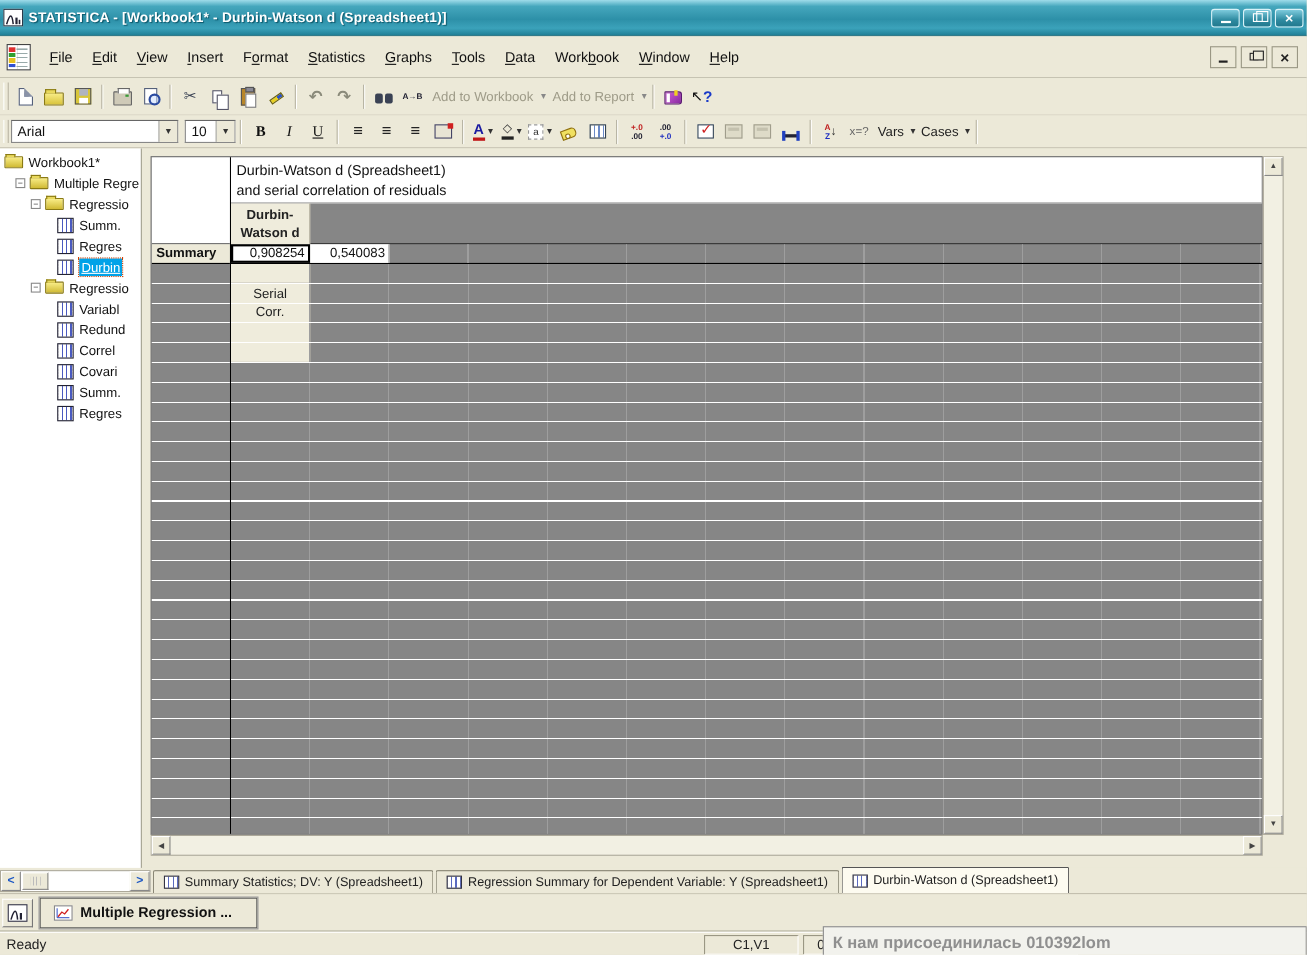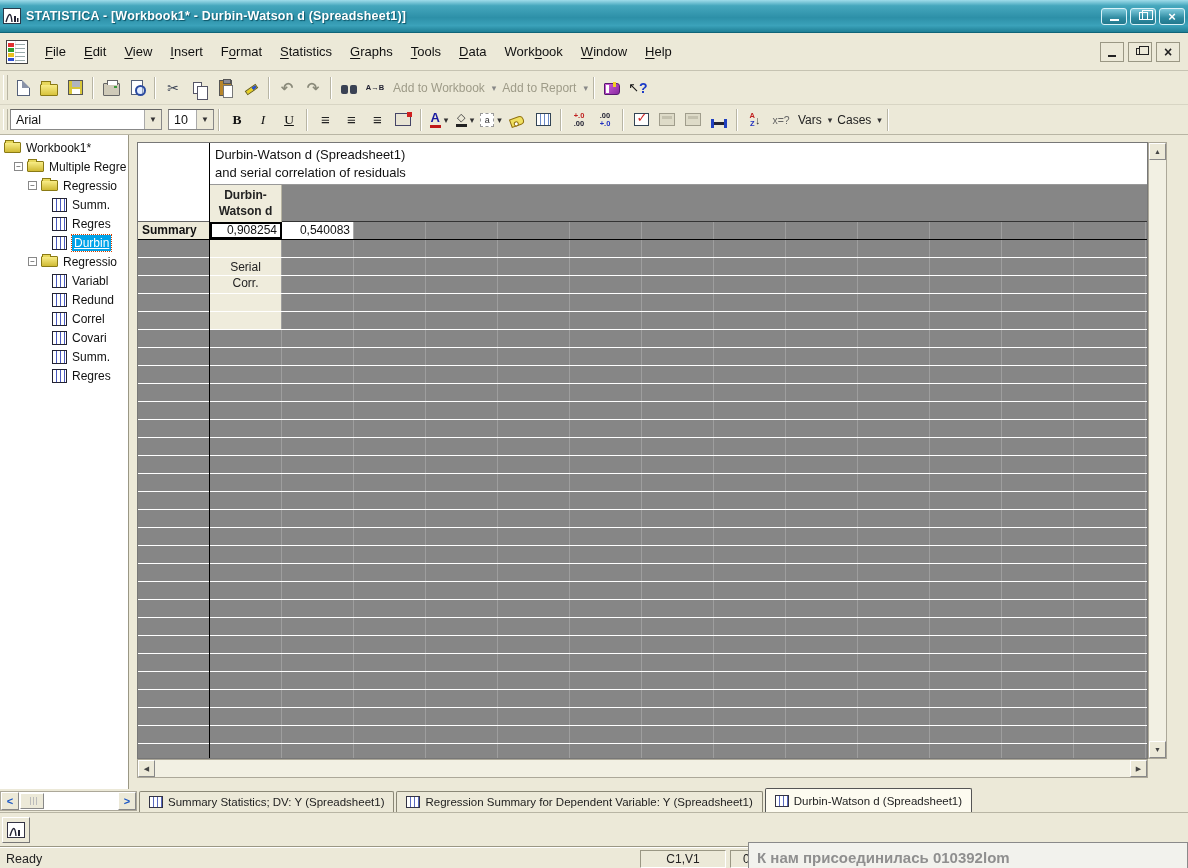--- a/index.html
+++ b/index.html
@@ -533,20 +533,27 @@
 
   <div class="appbar">
     <div class="logo-btn">
       <div class="logo-inner">
         <svg width="14" height="12" viewBox="0 0 14 12">
             <path d="M1 11 C4 1 6 1 7 11" fill="none" stroke="#223" stroke-width="1.4"></path>
             <rect x="9" y="5" width="2" height="6" fill="#223"></rect>
           </svg>
       </div>
     </div>
+    <div class="analysis-btn">
+      <svg class="mini-chart" viewBox="0 0 17 14">
+        <path d="M2 12 L2 2 M2 12 L15 12" stroke="#2040c0" stroke-width="1" fill="none"></path>
+        <path d="M3 11 L7 6 L10 8 L14 3" stroke="#d02020" stroke-width="1.4" fill="none"></path>
+      </svg>
+      <span>Multiple Regression ...</span>
+    </div>
   </div>
 
   <div class="statusbar">
     <span class="ready">Ready</span>
     <div class="spanel sp-cell">C1,V1</div>
     <div class="spanel sp-val">0</div>
     <div class="notification">К нам присоединилась 010392lom</div>
   </div>
 
   <div class="tasksliver">

